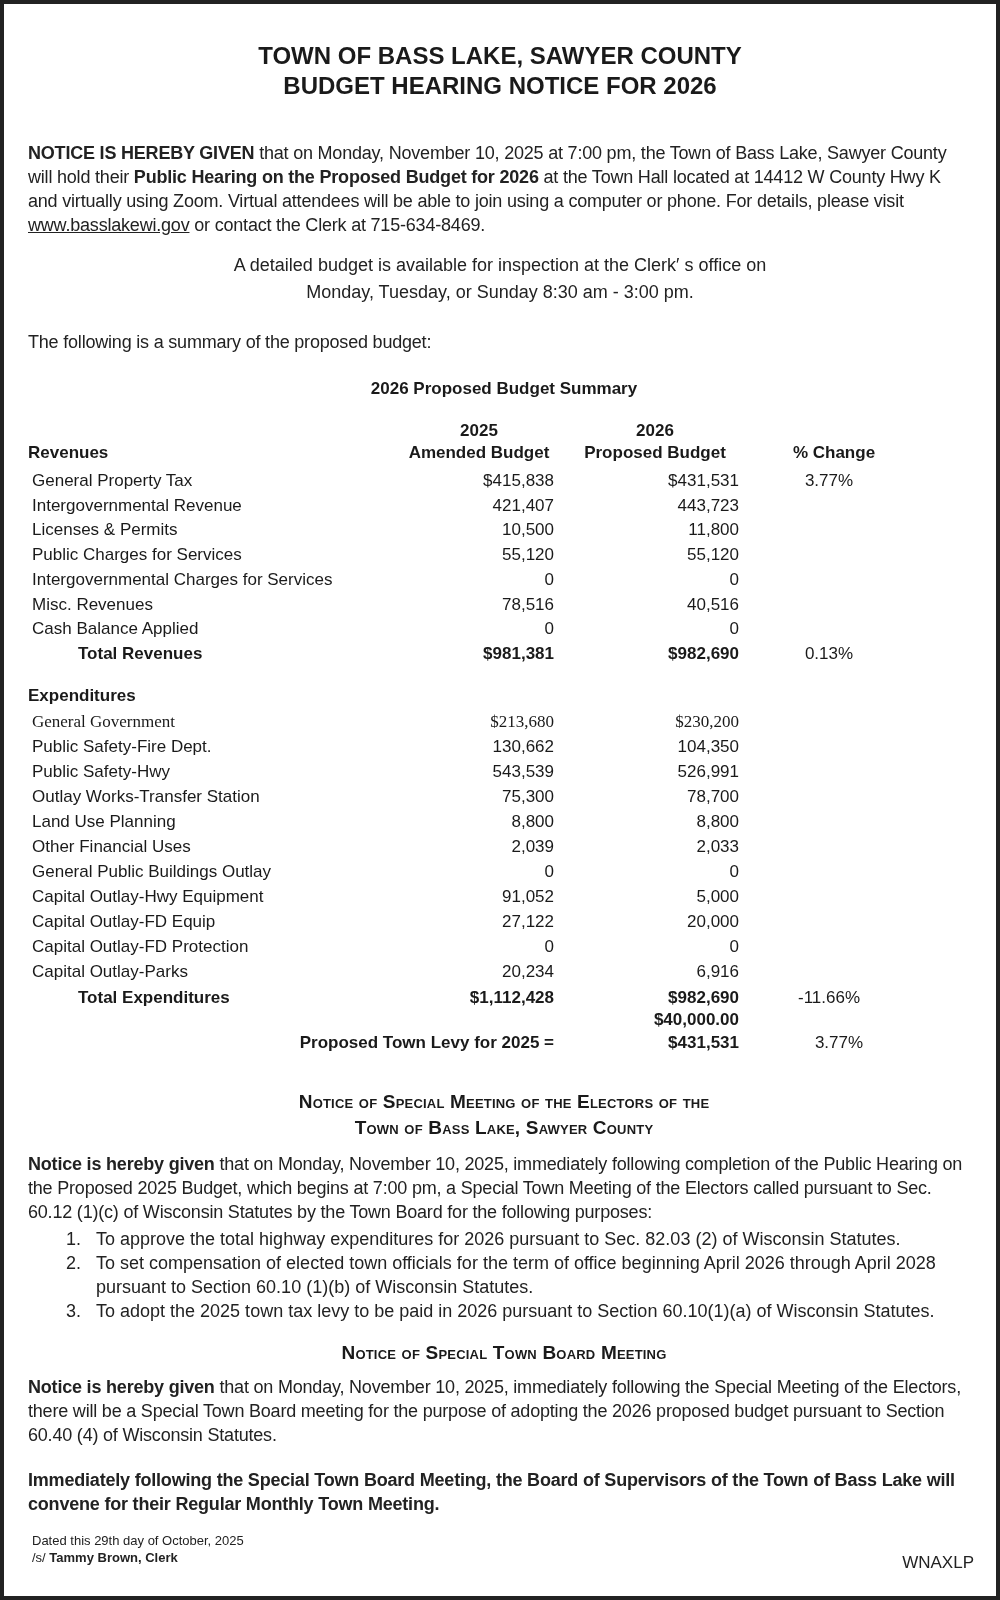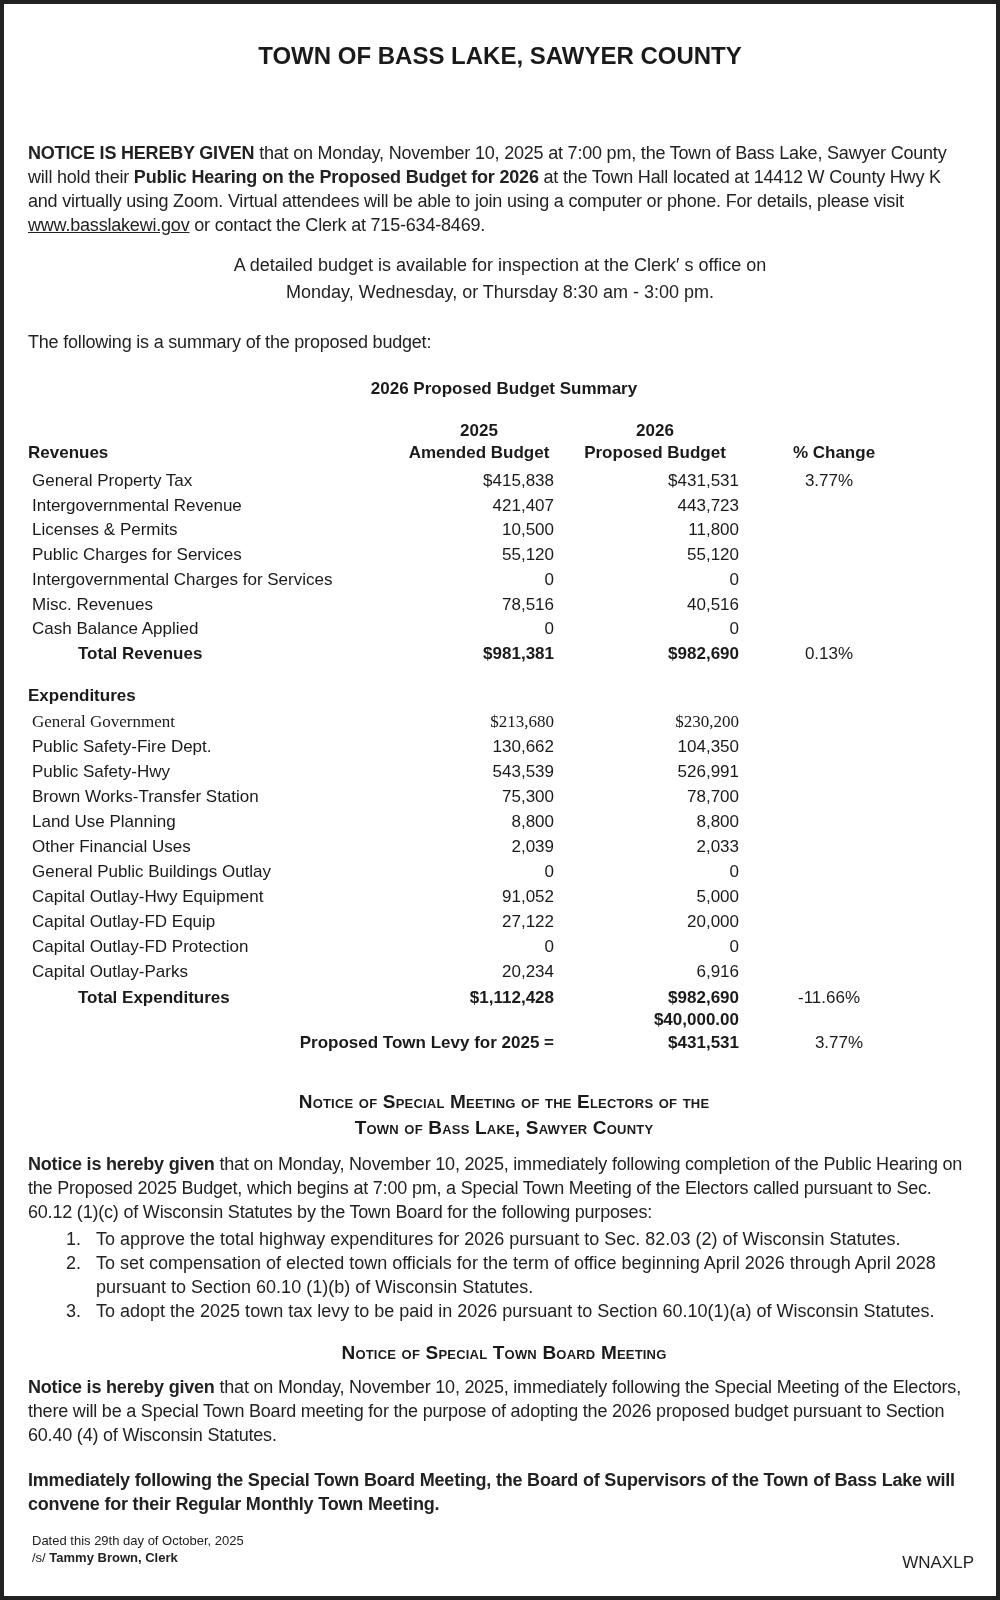--- a/index.html
+++ b/index.html
@@ -63,27 +63,28 @@
   .footer { position: absolute; left: 28px; top: 1528px; font-size: 13px; line-height: 17px; color: #222; }
   .footer b { font-weight: bold; }
   .code { position: absolute; right: 22px; top: 1548px; font-size: 17px; line-height: 22px; color: #222; }
 </style>
 </head>
 <body>
 
 <div class="page">
 
   <div class="title l1">TOWN OF BASS LAKE, SAWYER COUNTY</div>
+  <div class="title l2">BUDGET HEARING NOTICE FOR 2026</div>
 
   <div class="para" style="top:137px;">
     <b>NOTICE IS HEREBY GIVEN</b><span> that on Monday, November 10, 2025 at 7:00 pm, the Town of Bass Lake, Sawyer County will hold their </span><b>Public Hearing on the Proposed Budget for 2026</b><span> at the Town Hall located at 14412 W County Hwy K and virtually using Zoom.  Virtual attendees will be able to join using a computer or phone.  For details, please visit </span><a>www.basslakewi.gov</a><span> or contact the Clerk at 715-634-8469.</span>
   </div>
 
   <div class="centered" style="top:248px;">A detailed budget is available for inspection at the Clerk′ s office on</div>
-  <div class="centered" style="top:275px;">Monday, Wednesday, or Thursday 8:30 am - 3:00 pm.</div>
+  <div class="centered" style="top:275px;">Monday, Tuesday, or Sunday 8:30 am - 3:00 pm.</div>
 
   <div class="para" style="top:326px;">The following is a summary of the proposed budget:</div>
 
   <div class="tbl-title">2026 Proposed Budget Summary</div>
 
   <div>
     <div class="hdr" style="left:400px; width:150px; top:416px;">2025</div>
     <div class="hdr" style="left:400px; width:150px; top:438px;">Amended Budget</div>
     <div class="hdr" style="left:566px; width:170px; top:416px;">2026</div>
     <div class="hdr" style="left:566px; width:170px; top:438px;">Proposed Budget</div>
@@ -157,21 +158,21 @@
           <span class="c2">104,350</span>
           <span class="c3"></span>
         </div>
         <div class="row" style="top: 755px;">
           <span class="lbl">Public Safety-Hwy</span>
           <span class="c1">543,539</span>
           <span class="c2">526,991</span>
           <span class="c3"></span>
         </div>
         <div class="row" style="top: 780px;">
-          <span class="lbl">Brown Works-Transfer Station</span>
+          <span class="lbl">Outlay Works-Transfer Station</span>
           <span class="c1">75,300</span>
           <span class="c2">78,700</span>
           <span class="c3"></span>
         </div>
         <div class="row" style="top: 805px;">
           <span class="lbl">Land Use Planning</span>
           <span class="c1">8,800</span>
           <span class="c2">8,800</span>
           <span class="c3"></span>
         </div>

